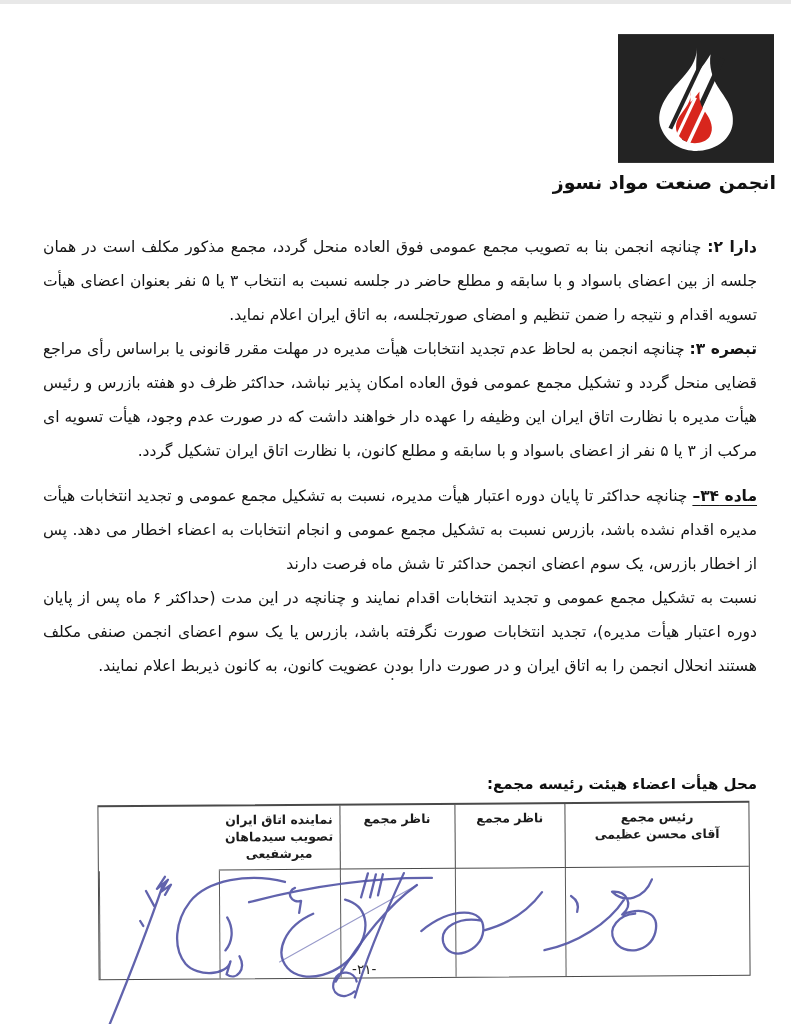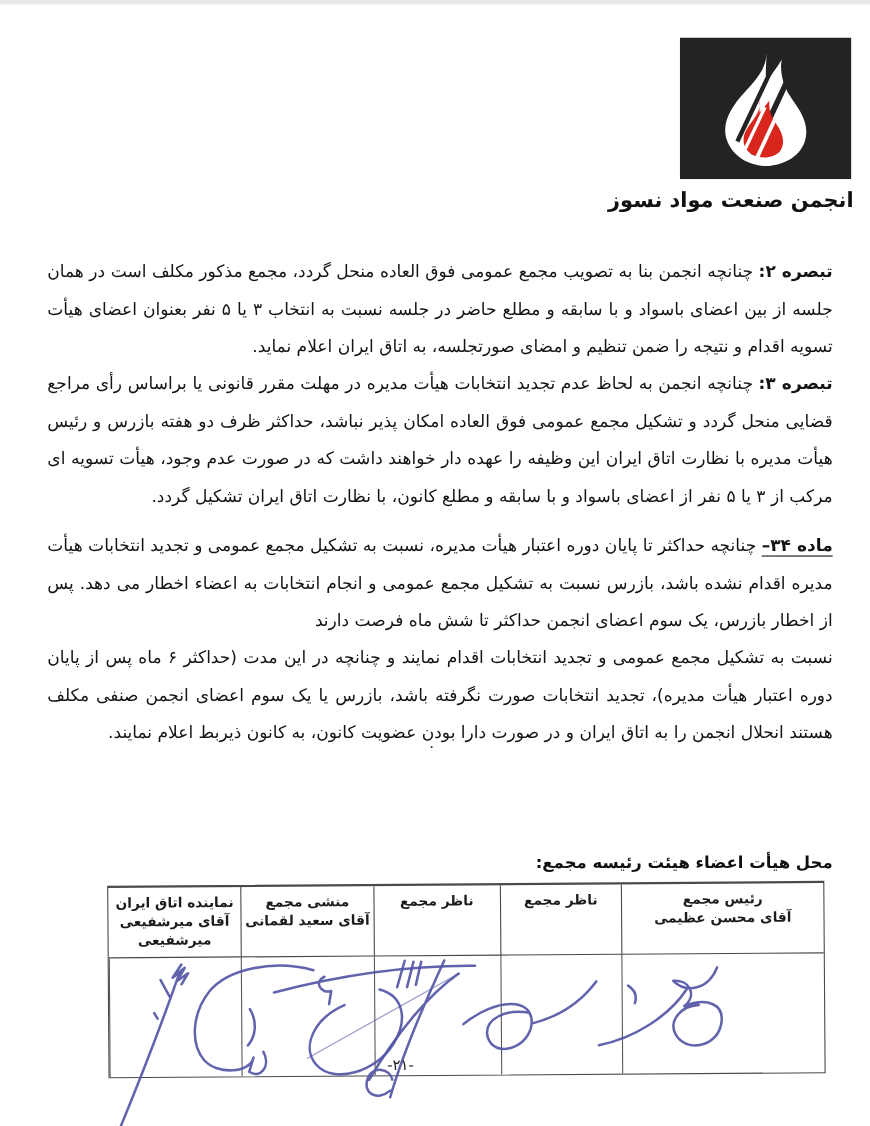--- a/index.html
+++ b/index.html
@@ -117,21 +117,21 @@
       <path d="M66 106 L104 24" fill="none" stroke-width="5" stroke="#232323"></path>
       <path d="M52 94 L88 18" fill="none" stroke-width="4" stroke="#232323"></path>
       <path d="M72 56 C74 67 66 74 61 82 C55 91 57 101 66 106 C74 110 86 109 91 102 C96 94 92 85 87 78 C83 72 80 66 81 57 C77 62 75 65 72 68 Z" fill="#d8261d"></path>
       <path d="M70 108 L92 61" fill="none" stroke-width="3.5" stroke="#ffffff"></path>
       <path d="M59 101 L77 63" fill="none" stroke-width="3" stroke="#ffffff"></path>
     </svg>
     <div class="logo-calligraphy">انجمن صنعت مواد نسوز</div>
   </div>
 
   <div class="text-block block-a">
-    <p class="para"><span class="lead">تبصره ۲:</span> <span>چنانچه انجمن بنا به تصویب مجمع عمومی فوق العاده منحل گردد، مجمع مذکور مکلف است در همان جلسه از بین اعضای باسواد و با سابقه و مطلع حاضر در جلسه نسبت به انتخاب ۳ یا ۵ نفر بعنوان اعضای هیأت تسویه اقدام و نتیجه را ضمن تنظیم و امضای صورتجلسه، به اتاق ایران اعلام نماید.</span></p>
+    <p class="para"><span class="lead">دارا ۲:</span> <span>چنانچه انجمن بنا به تصویب مجمع عمومی فوق العاده منحل گردد، مجمع مذکور مکلف است در همان جلسه از بین اعضای باسواد و با سابقه و مطلع حاضر در جلسه نسبت به انتخاب ۳ یا ۵ نفر بعنوان اعضای هیأت تسویه اقدام و نتیجه را ضمن تنظیم و امضای صورتجلسه، به اتاق ایران اعلام نماید.</span></p>
     <p class="para"><span class="lead">تبصره ۳:</span> <span>چنانچه انجمن به لحاظ عدم تجدید انتخابات هیأت مدیره در مهلت مقرر قانونی یا براساس رأی مراجع قضایی منحل گردد و تشکیل مجمع عمومی فوق العاده امکان پذیر نباشد، حداکثر ظرف دو هفته بازرس و رئیس هیأت مدیره با نظارت اتاق ایران این وظیفه را عهده دار خواهند داشت که در صورت عدم وجود، هیأت تسویه ای مرکب از ۳ یا ۵ نفر از اعضای باسواد و با سابقه و مطلع کانون، با نظارت اتاق ایران تشکیل گردد.</span></p>
   </div>
 
   <div class="text-block block-b">
     <p class="para"><span class="lead underlined">ماده ۳۴–</span> <span>چنانچه حداکثر تا پایان دوره اعتبار هیأت مدیره، نسبت به تشکیل مجمع عمومی و تجدید انتخابات هیأت مدیره اقدام نشده باشد، بازرس نسبت به تشکیل مجمع عمومی و انجام انتخابات به اعضاء اخطار می دهد. پس از اخطار بازرس، یک سوم اعضای انجمن حداکثر تا شش ماه فرصت دارند</span></p>
     <p class="para"><span>نسبت به تشکیل مجمع عمومی و تجدید انتخابات اقدام نمایند و چنانچه در این مدت (حداکثر ۶ ماه پس از پایان دوره اعتبار هیأت مدیره)، تجدید انتخابات صورت نگرفته باشد، بازرس یا یک سوم اعضای انجمن صنفی مکلف هستند انحلال انجمن را به اتاق ایران و در صورت دارا بودن عضویت کانون، به کانون ذیربط اعلام نمایند.</span></p>
   </div>
 
   <div class="stray-period">.</div>
 
@@ -142,27 +142,23 @@
       <div class="sig-head-cell col-0">
         <div>رئیس مجمع</div>
         <div>آقای محسن عظیمی</div>
       </div>
       <div class="sig-head-cell col-1">
         <div>ناظر مجمع</div>
       </div>
       <div class="sig-head-cell col-2">
         <div>ناظر مجمع</div>
       </div>
-      <div class="sig-head-cell col-3">
-        <div>منشی مجمع</div>
-        <div>آقای سعید لقمانی</div>
-      </div>
       <div class="sig-head-cell col-4">
         <div>نماینده اتاق ایران</div>
-        <div>آقای میرشفیعی میرشفیعی</div>
+        <div>تصویب سیدماهان میرشفیعی</div>
       </div>
     </div>
     <div class="sig-body-row">
       <div class="sig-cell col-0"></div>
       <div class="sig-cell col-1"></div>
       <div class="sig-cell col-2"></div>
       <div class="sig-cell col-3"></div>
       <div class="sig-cell col-4"></div>
 
       <svg class="sig-ink" viewBox="0 0 652 108" xmlns="http://www.w3.org/2000/svg">

